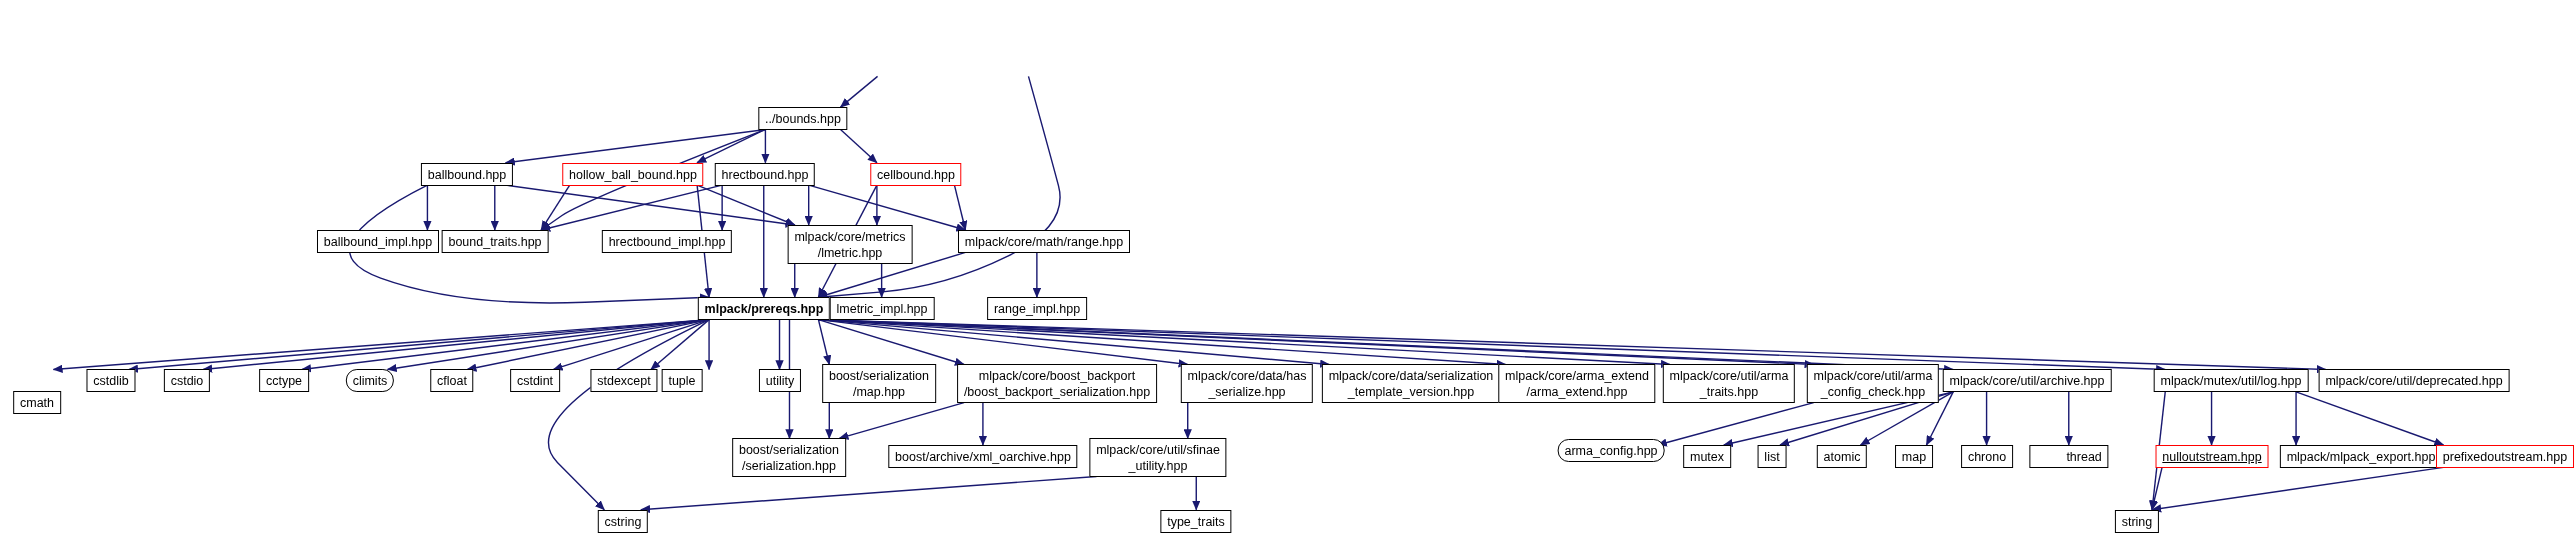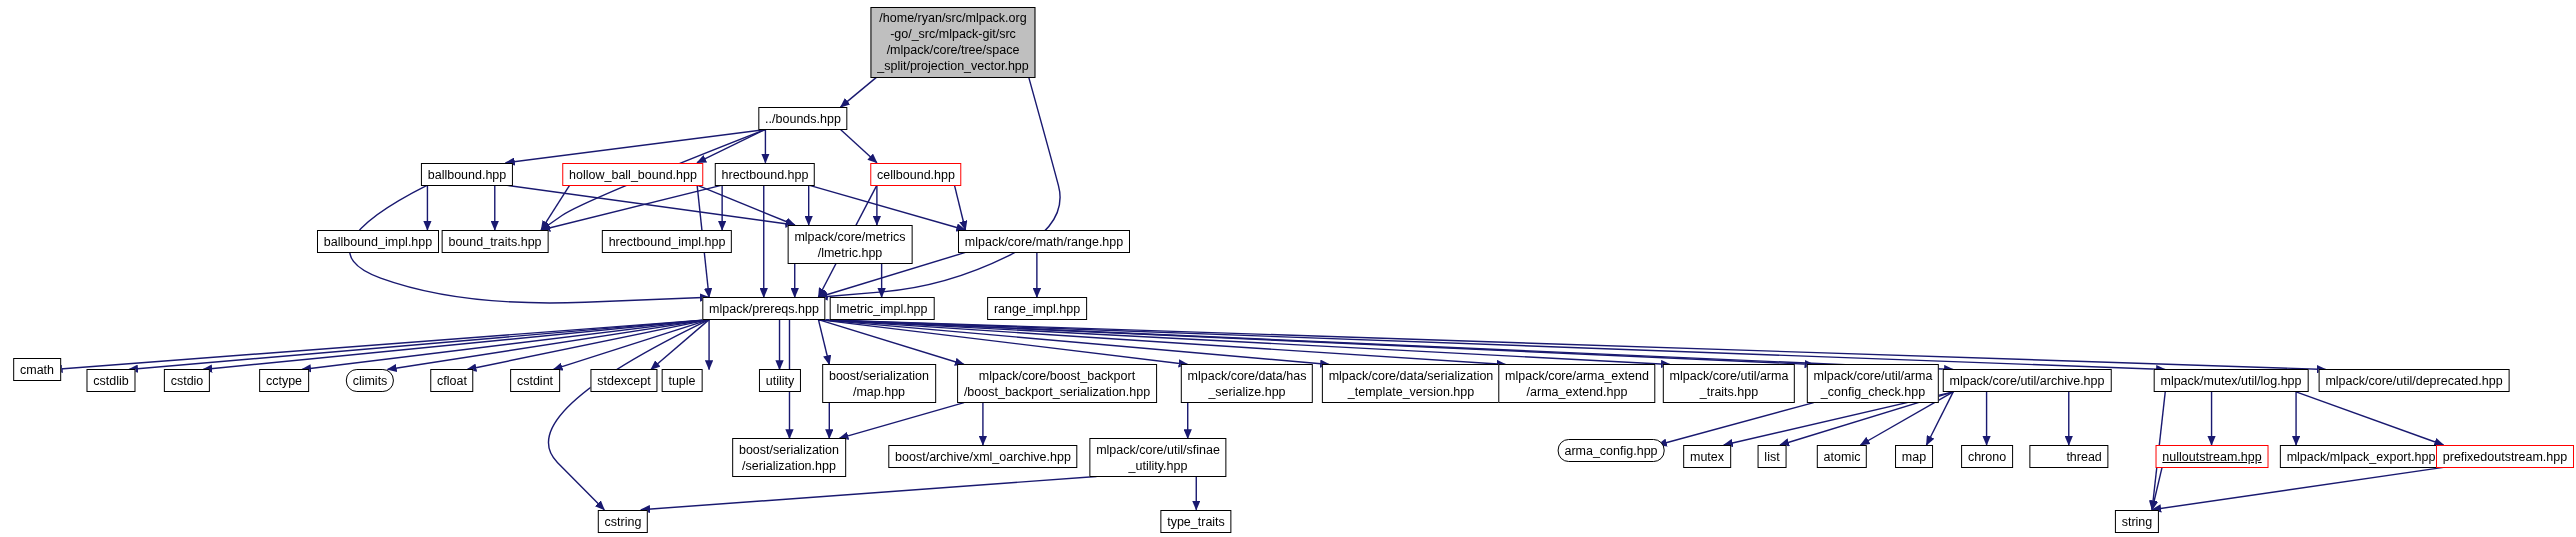--- a/index.html
+++ b/index.html
@@ -98,39 +98,35 @@
       <path class="edge" d="M2352.796875,472 L2320.59375,536" marker-end="url(#arrow)"></path>
       <path class="edge" d="M2393,472 L2393,536" marker-end="url(#arrow)"></path>
       <path class="edge" d="M2492,472 L2492,536" marker-end="url(#arrow)"></path>
       <path class="edge" d="M2664,472 L2664,536" marker-end="url(#arrow)"></path>
       <path class="edge" d="M2765.796875,472 L2765.796875,536" marker-end="url(#arrow)"></path>
       <path class="edge" d="M2765.796875,472 L2943.3671875,536" marker-end="url(#arrow)"></path>
       <path class="edge" d="M2608.203125,472 L2592.34375,614" marker-end="url(#arrow)"></path>
       <path class="edge" d="M2604.375,563 L2592.34375,614" marker-end="url(#arrow)"></path>
       <path class="edge" d="M2943.3671875,563 L2592.34375,614" marker-end="url(#arrow)"></path>
     </svg>
-    <div class="node main" style="left: 953px; top: 6.6px;">/home/ryan/src/mlpack.org
--go/_src/mlpack-git/src
-/mlpack/core/tree/space
-_split/projection_vector.hpp</div>
     <div class="node" style="left: 803px; top: 107px;">../bounds.hpp</div>
     <div class="node" style="left: 467px; top: 163px;">ballbound.hpp</div>
     <div class="node red" style="left: 633px; top: 163px;">hollow_ball_bound.hpp</div>
     <div class="node" style="left: 765px; top: 163px;">hrectbound.hpp</div>
     <div class="node red" style="left: 916px; top: 163px;">cellbound.hpp</div>
     <div class="node" style="left: 378px; top: 230px;">ballbound_impl.hpp</div>
     <div class="node" style="left: 495px; top: 230px;">bound_traits.hpp</div>
     <div class="node" style="left: 667px; top: 230px;">hrectbound_impl.hpp</div>
     <div class="node" style="left: 850px; top: 225px;">mlpack/core/metrics
 /lmetric.hpp</div>
     <div class="node" style="left: 1044px; top: 230px;">mlpack/core/math/range.hpp</div>
-    <div class="node" style="left: 764px; top: 297px;">mlpack/prereqs.hpp</div>
+    <div class="node" style="left: 764px; top: 297px; font-weight: bold;">mlpack/prereqs.hpp</div>
     <div class="node" style="left: 882px; top: 297px;">lmetric_impl.hpp</div>
     <div class="node" style="left: 1037px; top: 297px;">range_impl.hpp</div>
-    <div class="node" style="left: 37px; top: 358px;">cmath</div>
+    <div class="node" style="left: 37px; top: 391px;">cmath</div>
     <div class="node" style="left: 111px; top: 369px;">cstdlib</div>
     <div class="node" style="left: 187px; top: 369px;">cstdio</div>
     <div class="node" style="left: 284px; top: 369px;">cctype</div>
     <div class="node" style="left: 370px; top: 369px; border-radius: 11px;">climits</div>
     <div class="node" style="left: 452px; top: 369px;">cfloat</div>
     <div class="node" style="left: 535px; top: 369px;">cstdint</div>
     <div class="node" style="left: 624px; top: 369px;">stdexcept</div>
     <div class="node" style="left: 682px; top: 369px;">tuple</div>
     <div class="node" style="left: 780px; top: 369px;">utility</div>
     <div class="node" style="left: 879px; top: 364px;">boost/serialization

